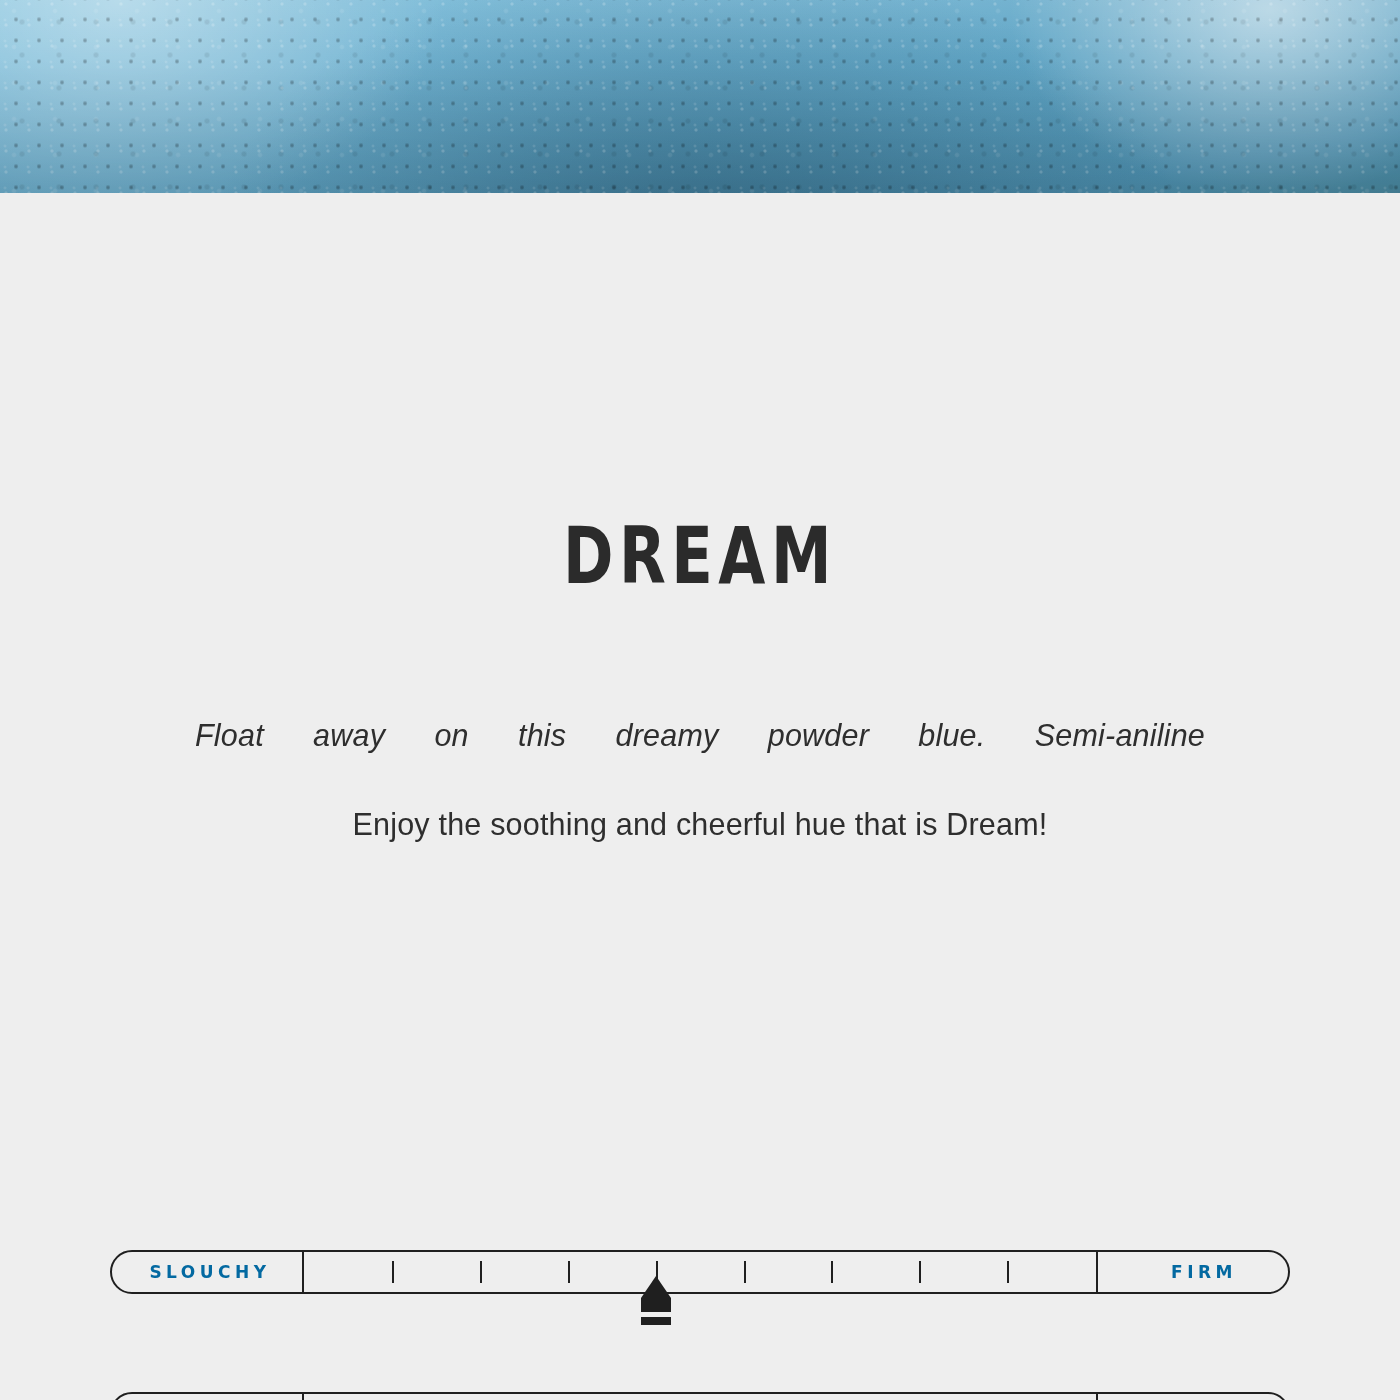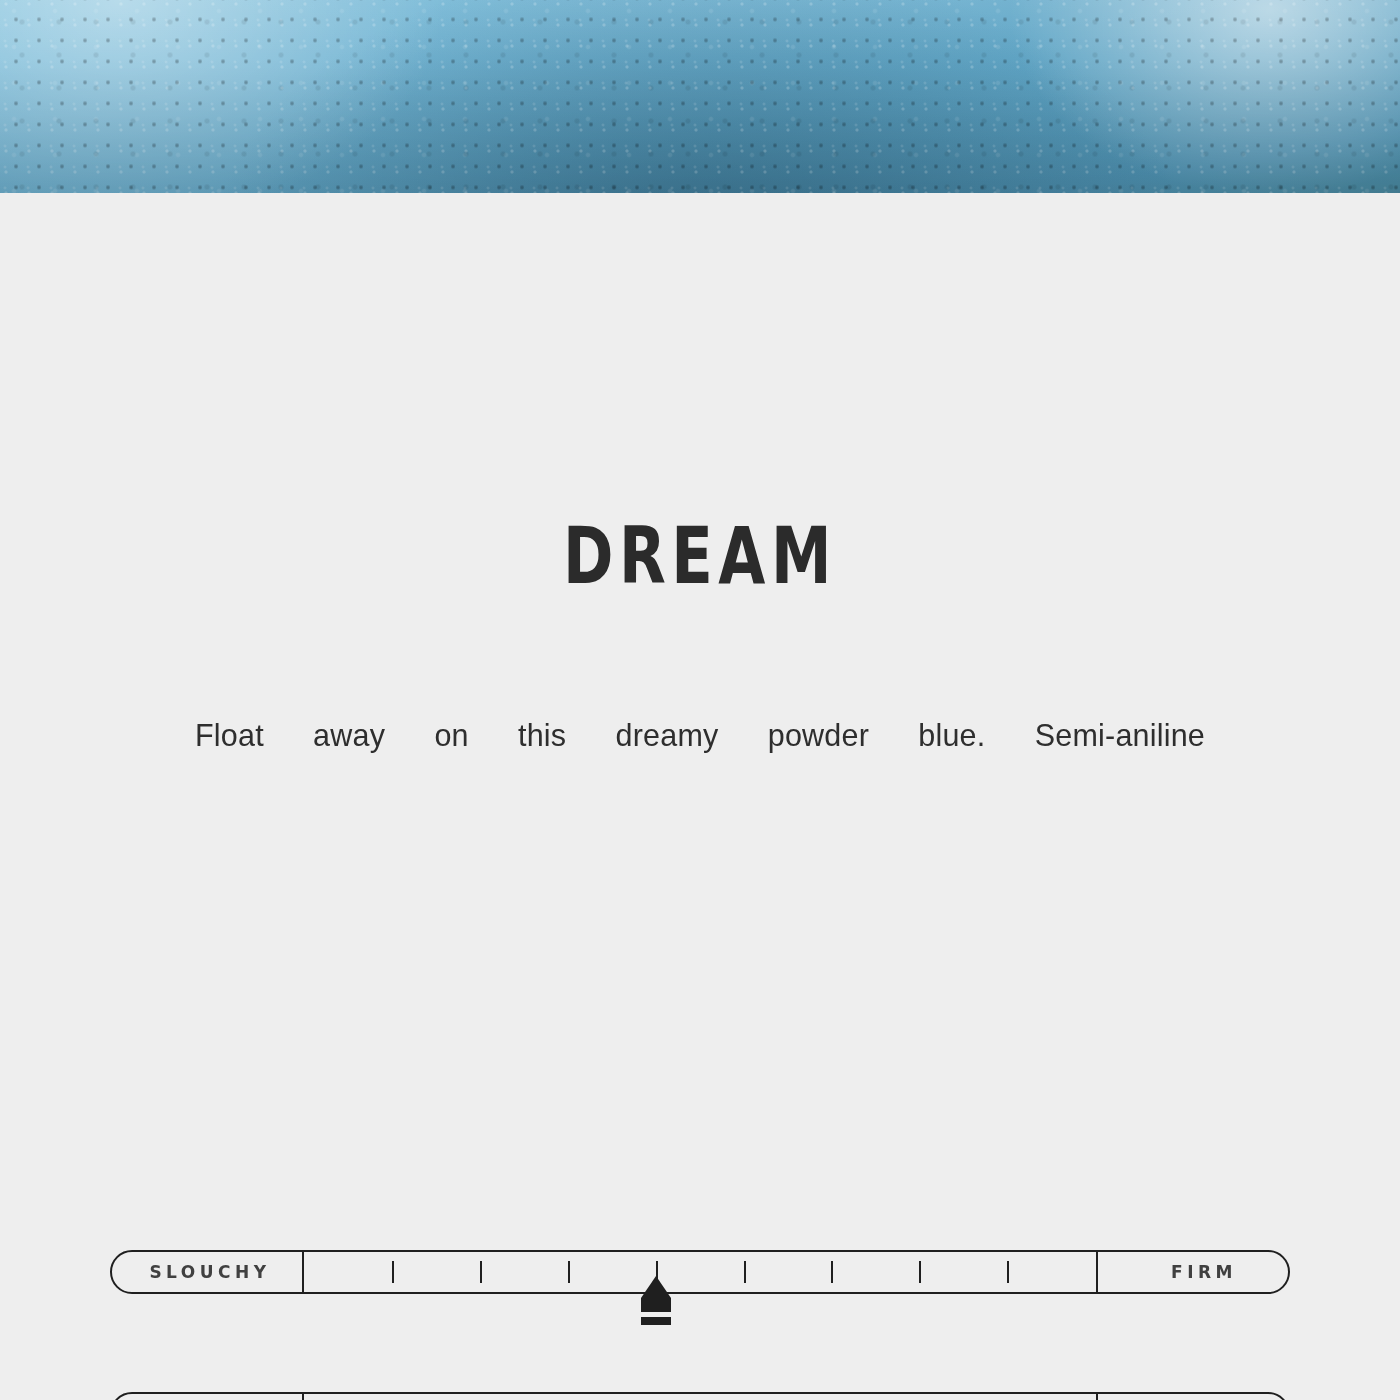--- a/index.html
+++ b/index.html
@@ -96,20 +96,21 @@
   }
   .body-copy .last {
     display: block;
     text-align: center;
     text-align-last: center;
   }
   .body-copy .just {
     display: block;
     text-align: justify;
     text-align-last: justify;
+    font-style: italic;
   }
 
   
   .scale {
     position: absolute;
     left: 110px;
     width: 1180px;
     height: 44px;
     box-sizing: border-box;
     border: 2px solid #1f1f1f;
@@ -123,21 +124,21 @@
     position: absolute;
     top: 0;
     height: 40px;
     display: flex;
     align-items: center;
     justify-content: center;
     font-family: "DejaVu Sans", sans-serif;
     font-weight: 700;
     font-size: 17px;
     letter-spacing: 4.5px;
-    color: #404040;
+    color: #0369a1;
     box-sizing: border-box;
   }
   .scale-end.left {
     left: 0;
     width: 192px;
     border-right: 2px solid #1f1f1f;
     padding-left: 6px;
   }
   .scale-end.right {
     right: 0;
@@ -188,20 +189,21 @@
     <div class="grain2"></div>
     <div class="swatch-shade"></div>
   </div>
 
   <div class="content">
 
     <div class="title">DREAM</div>
 
     <div class="body-copy">
       <span class="just">Float away on this dreamy powder blue. Semi-aniline</span>
+      <span class="last">Enjoy the soothing and cheerful hue that is Dream!</span>
     </div>
 
     <div class="scale" id="scale-firmness">
       <div class="scale-end left">SLOUCHY</div>
       <div class="ticks">
         <div class="tick" style="left:11.1%"></div>
         <div class="tick" style="left:22.2%"></div>
         <div class="tick" style="left:33.3%"></div>
         <div class="tick" style="left:44.4%"></div>
         <div class="tick" style="left:55.5%"></div>

